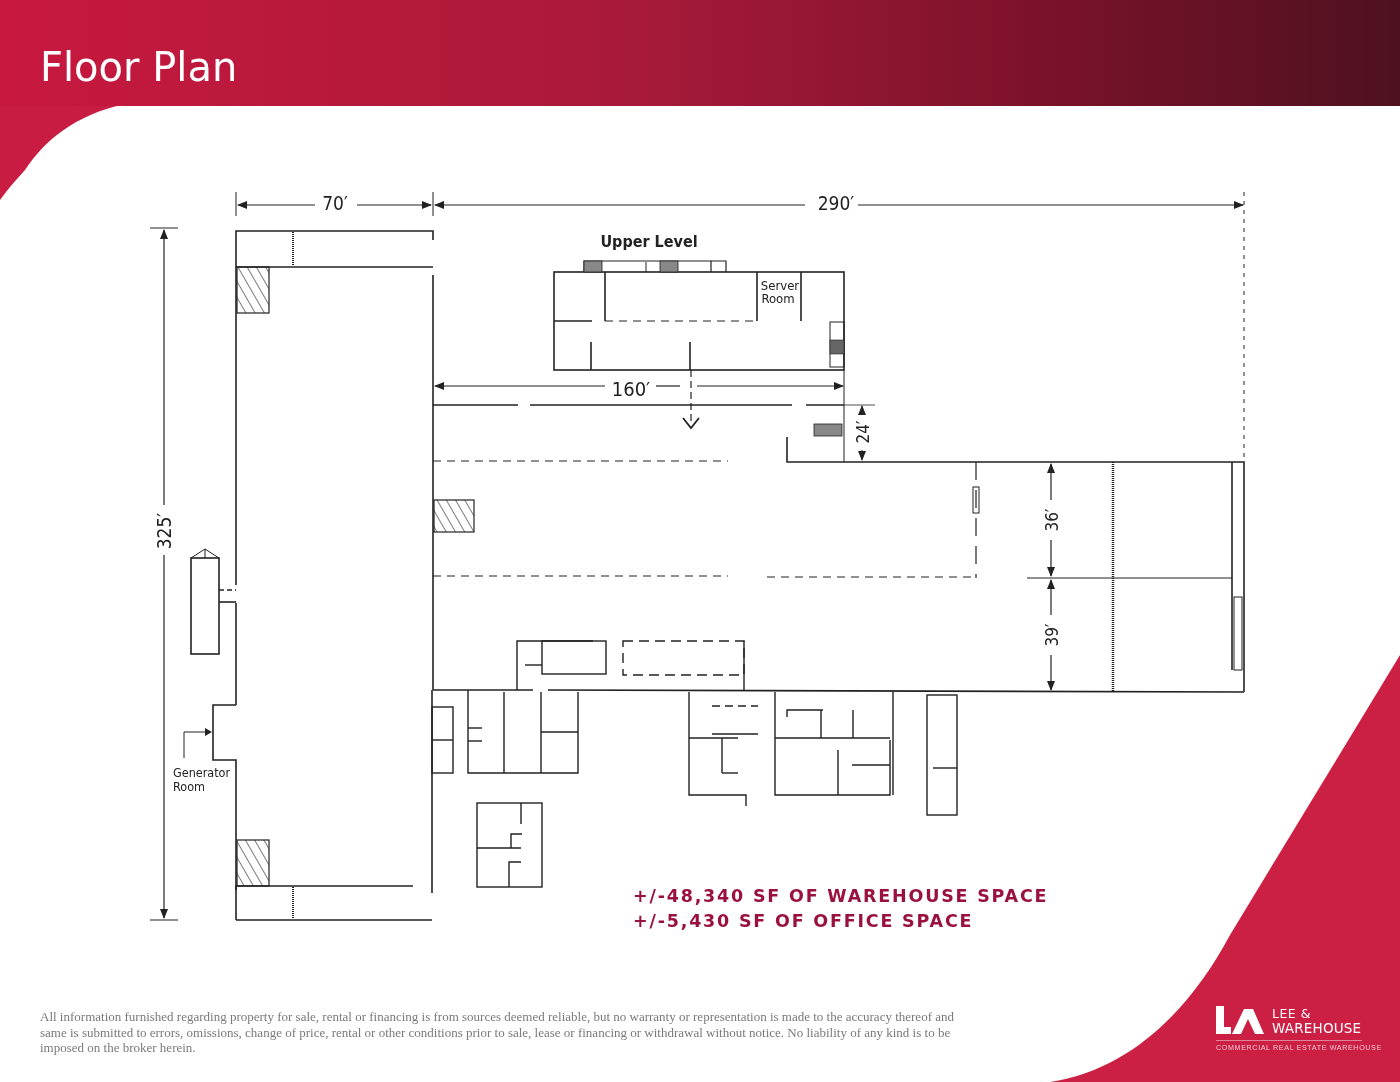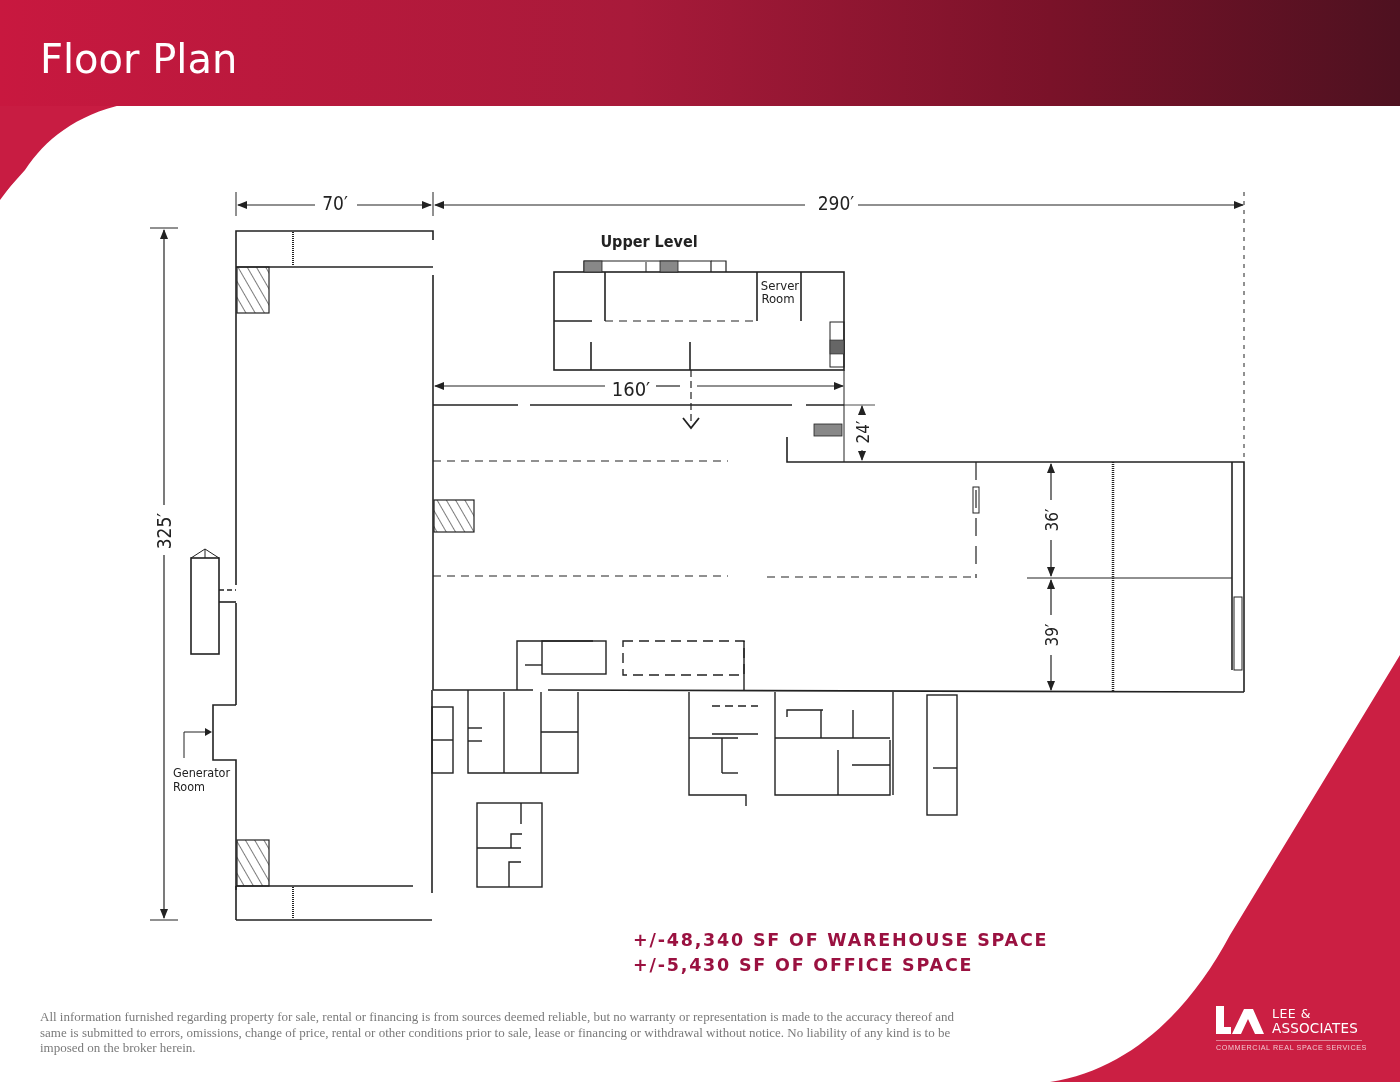--- a/index.html
+++ b/index.html
@@ -1,22 +1,22 @@
 <!DOCTYPE html>
 <html><head>
 <meta charset="utf-8">
 <style>
   html, body { margin: 0; padding: 0; }
   body { width: 1400px; height: 1082px; position: relative; overflow: hidden; background: #ffffff; font-family: "Liberation Sans", sans-serif; }
   .header { position: absolute; left: 0; top: 0; width: 1400px; height: 106px; background: linear-gradient(90deg, #c8183f 0%, #a81a3a 45%, #7a1229 75%, #4e1120 100%); }
-  .title-left { position: absolute; left: 40px; top: 36px; color: #fff; font-size: 40px; font-family: "DejaVu Sans", sans-serif; font-weight: normal; letter-spacing: 0px; }
+  .title-left { position: absolute; left: 40px; top: 44px; color: #fff; font-size: 40px; font-family: "DejaVu Sans", sans-serif; font-weight: normal; letter-spacing: 0px; }
   .title-right { position: absolute; right: 41px; top: 36px; color: #fff; font-size: 40px; font-family: "DejaVu Sans", sans-serif; font-weight: normal; letter-spacing: -0.5px; }
   .deco { position: absolute; left: 0; top: 0; }
   .plan { position: absolute; left: 0; top: 0; }
-  .sf { position: absolute; left: 633px; color: #9a1140; font-size: 17.5px; font-weight: bold; letter-spacing: 1.8px; font-family: "DejaVu Sans", sans-serif; margin-top: 44px; }
+  .sf { position: absolute; left: 633px; color: #9a1140; font-size: 17.5px; font-weight: bold; letter-spacing: 1.8px; font-family: "DejaVu Sans", sans-serif; }
   .sf1 { top: 886px; }
   .sf2 { top: 911px; }
   .disclaimer { position: absolute; left: 40px; top: 1009px; width: 930px; color: #7a7a7a; font-size: 13px; line-height: 15.5px; font-family: Liberation Serif, serif; }
   .logo { position: absolute; left: 1216px; top: 1004px; width: 150px; height: 50px; }
   .logo-mark { position: absolute; left: 0; top: 2px; }
   .logo-l1 { position: absolute; left: 56px; top: 2px; color: #fff; font-size: 12.5px; font-family: "DejaVu Sans", sans-serif; letter-spacing: 0.5px; text-align: right; }
   .logo-l2 { position: absolute; left: 56px; top: 16px; color: #fff; font-size: 13.5px; font-family: "DejaVu Sans", sans-serif; letter-spacing: 0.2px; }
   .logo-line { position: absolute; left: 0; top: 36px; width: 146px; height: 1px; background: rgba(255,255,255,0.45); }
   .logo-sub { position: absolute; left: 0; top: 39px; color: rgba(255,255,255,0.75); font-size: 7.2px; letter-spacing: 0.6px; white-space: nowrap; font-family: "Liberation Sans", sans-serif; }
   svg text { font-family: "DejaVu Sans Condensed", "DejaVu Sans", sans-serif; }
@@ -209,16 +209,16 @@
 <div class="sf sf2">+/-5,430 SF OF OFFICE SPACE</div>
 
 <div class="disclaimer">All information furnished regarding property for sale, rental or financing is from sources deemed reliable, but no warranty or representation is made to the accuracy thereof and same is submitted to errors, omissions, change of price, rental or other conditions prior to sale, lease or financing or withdrawal without notice. No liability of any kind is to be imposed on the broker herein.</div>
 
 <div class="logo">
   <svg class="logo-mark" width="50" height="30" viewBox="0 0 50 30">
     <path d="M0,0 L8,0 L8,21 L15,21 L15,28 L0,28 Z" fill="#fff"></path>
     <path d="M16,28 L28,3 L37,3 L48,28 L39,28 L32,13 L25,28 Z" fill="#fff"></path>
   </svg>
   <div class="logo-l1">LEE &amp;</div>
-  <div class="logo-l2">ASSOCIATES</div>
+  <div class="logo-l2">WAREHOUSE</div>
   <div class="logo-line"></div>
-  <div class="logo-sub">COMMERCIAL REAL SPACE SERVICES</div>
+  <div class="logo-sub">COMMERCIAL REAL ESTATE WAREHOUSE</div>
 </div>
 
 </body></html>

